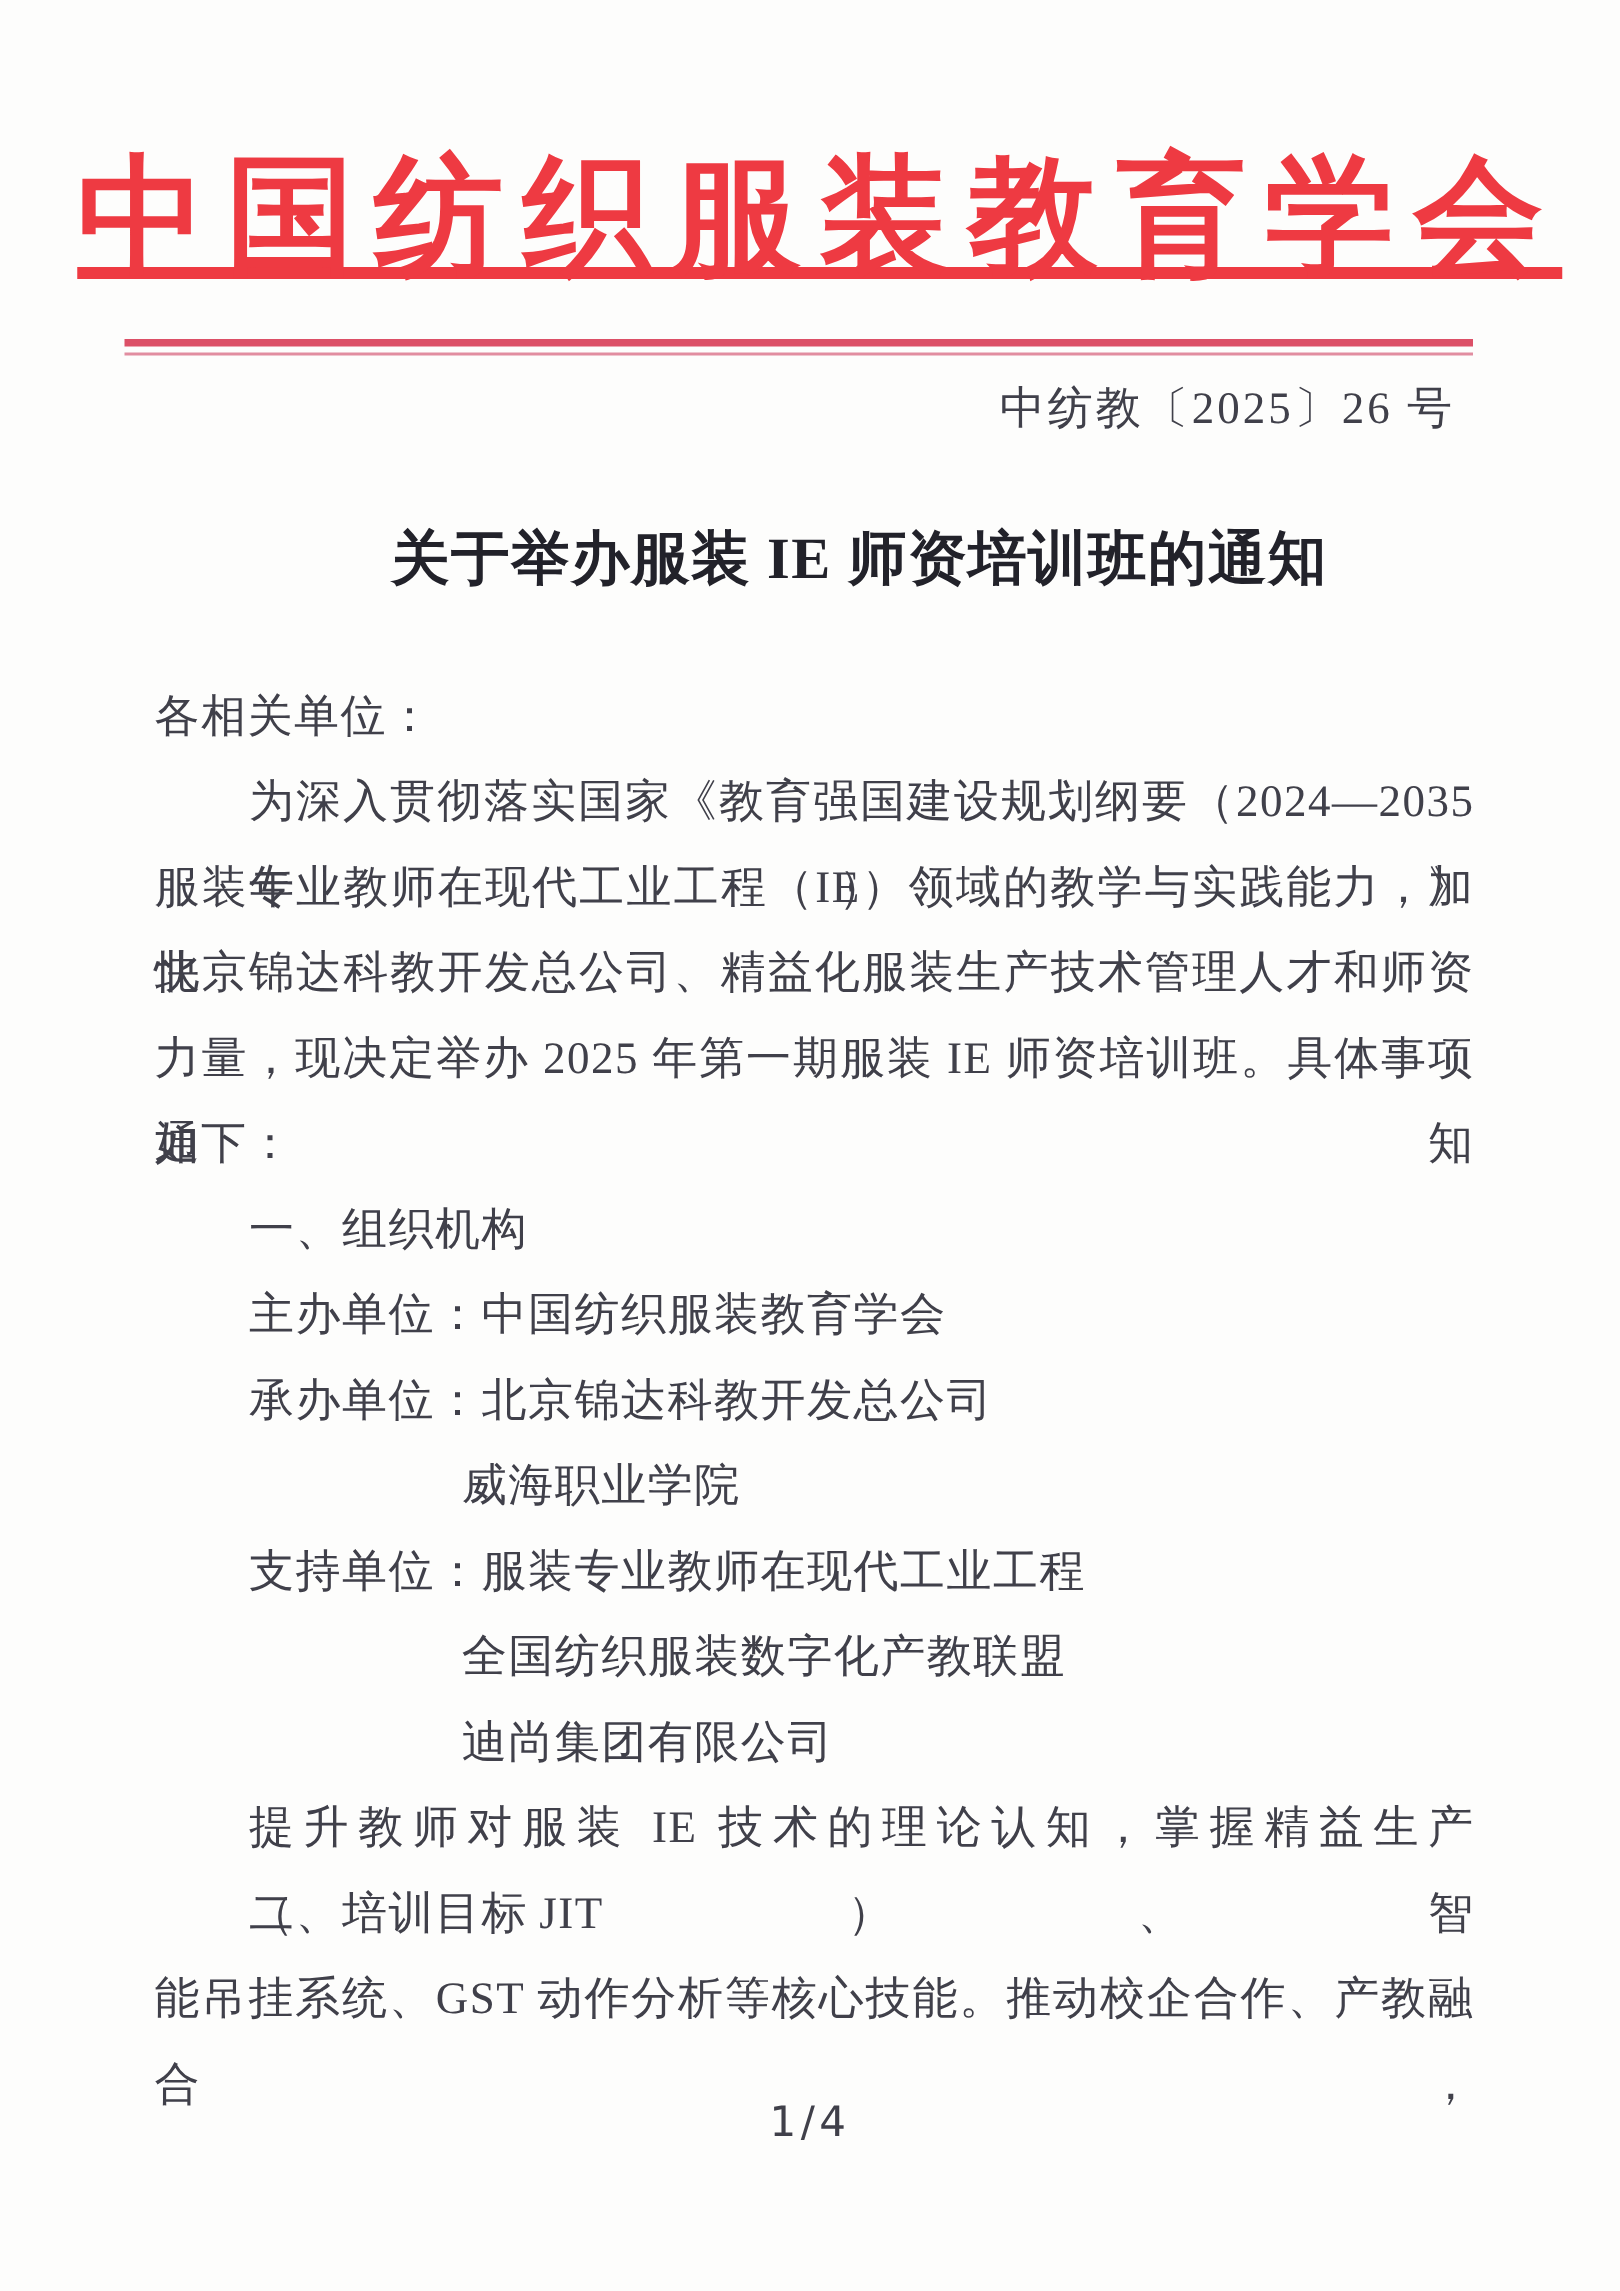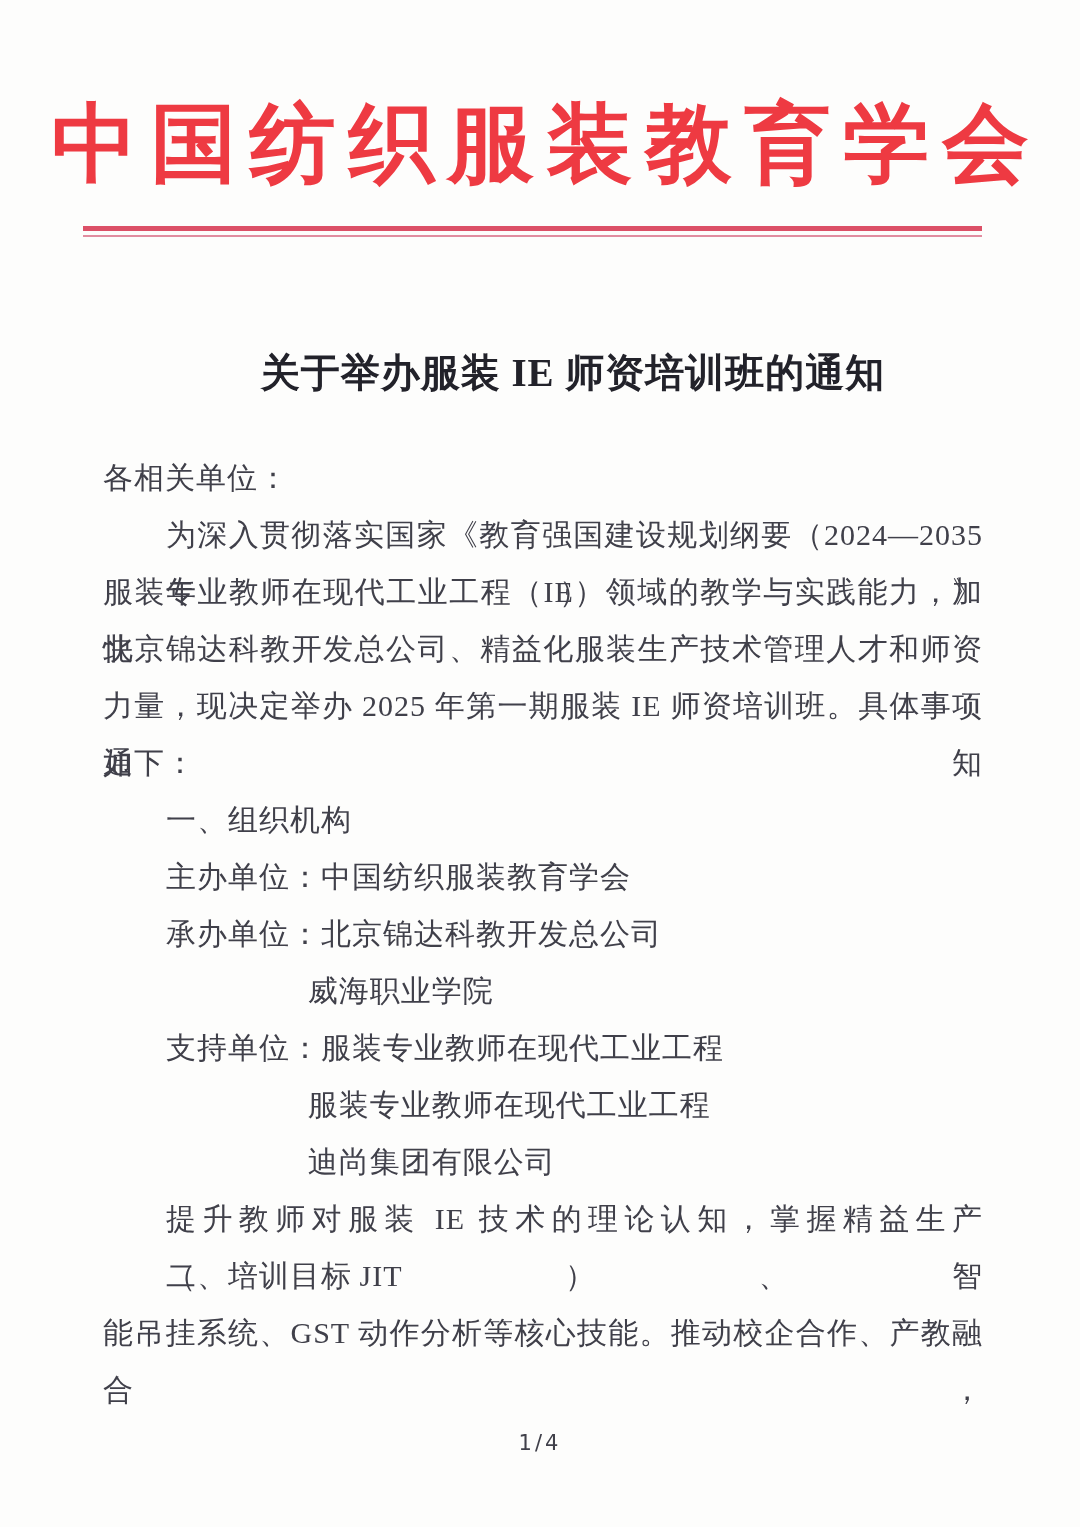--- a/index.html
+++ b/index.html
@@ -19,20 +19,21 @@
     left: 0;
     width: 100%;
     text-align: center;
     font-size: 86px;
     line-height: 1.45;
     font-weight: 700;
     color: var(--org-red, #ee3a42);
     letter-spacing: 13px;
     text-indent: 13px;
     white-space: nowrap;
+    text-decoration: underline;
   }
   .rule {
     position: absolute;
     left: 83px;
     width: 899px;
   }
   .rule-thick {
     top: 226px;
     height: 5px;
     background: var(--rule-red, #dc5067);
@@ -82,55 +83,56 @@
     white-space: nowrap;
     overflow: visible;
   }
   .body-line.justify {
     white-space: normal;
     text-align: justify;
     text-align-last: justify;
   }
   .page-number {
     position: absolute;
-    bottom: 72px;
+    bottom: 96px;
     left: 0;
     width: 100%;
     text-align: center;
-    font-size: 21px;
+    font-size: 28px;
     color: var(--body-text, #40404a);
     letter-spacing: 3px;
     font-family: "DejaVu Sans", sans-serif;
   }
 </style>
 </head>
 <body>
 
 <div class="page">
   <div class="org-name">中国纺织服装教育学会</div>
 
   <div class="rule rule-thick"></div>
   <div class="rule rule-thin"></div>
 
+  <div class="doc-number">中纺教〔2025〕26 号</div>
 
   <div class="doc-title">关于举办服装 IE 师资培训班的通知</div>
 
   <div class="doc-body">
       <div class="body-line" style="padding-left: 0px;">各相关单位：</div>
       <div class="body-line justify" style="padding-left: 63px;">为深入贯彻落实国家《教育强国建设规划纲要（2024—2035 年）》</div>
       <div class="body-line justify" style="padding-left: 0px;">服装专业教师在现代工业工程（IE）领域的教学与实践能力，加快</div>
       <div class="body-line justify" style="padding-left: 0px;">北京锦达科教开发总公司、精益化服装生产技术管理人才和师资</div>
       <div class="body-line justify" style="padding-left: 0px;">力量，现决定举办 2025 年第一期服装 IE 师资培训班。具体事项通知</div>
       <div class="body-line" style="padding-left: 0px;">如下：</div>
       <div class="body-line" style="padding-left: 63px;">一、组织机构</div>
       <div class="body-line" style="padding-left: 63px;">主办单位：中国纺织服装教育学会</div>
       <div class="body-line" style="padding-left: 63px;">承办单位：北京锦达科教开发总公司</div>
       <div class="body-line" style="padding-left: 204.75px;">威海职业学院</div>
       <div class="body-line" style="padding-left: 63px;">支持单位：服装专业教师在现代工业工程</div>
-      <div class="body-line" style="padding-left: 204.75px;">服装专业教师在现代工业工程</div>
+      <div class="body-line" style="padding-left: 204.75px;">全国纺织服装数字化产教联盟</div>
       <div class="body-line" style="padding-left: 204.75px;">迪尚集团有限公司</div>
       <div class="body-line justify" style="padding-left: 63px;">提升教师对服装 IE 技术的理论认知，掌握精益生产（JIT）、智</div>
       <div class="body-line" style="padding-left: 63px;">二、培训目标</div>
       <div class="body-line justify" style="padding-left: 0px;">能吊挂系统、GST 动作分析等核心技能。推动校企合作、产教融合，</div>
     </div>
 
   <div class="page-number">1/4</div>
 </div>
 
 </body></html>

